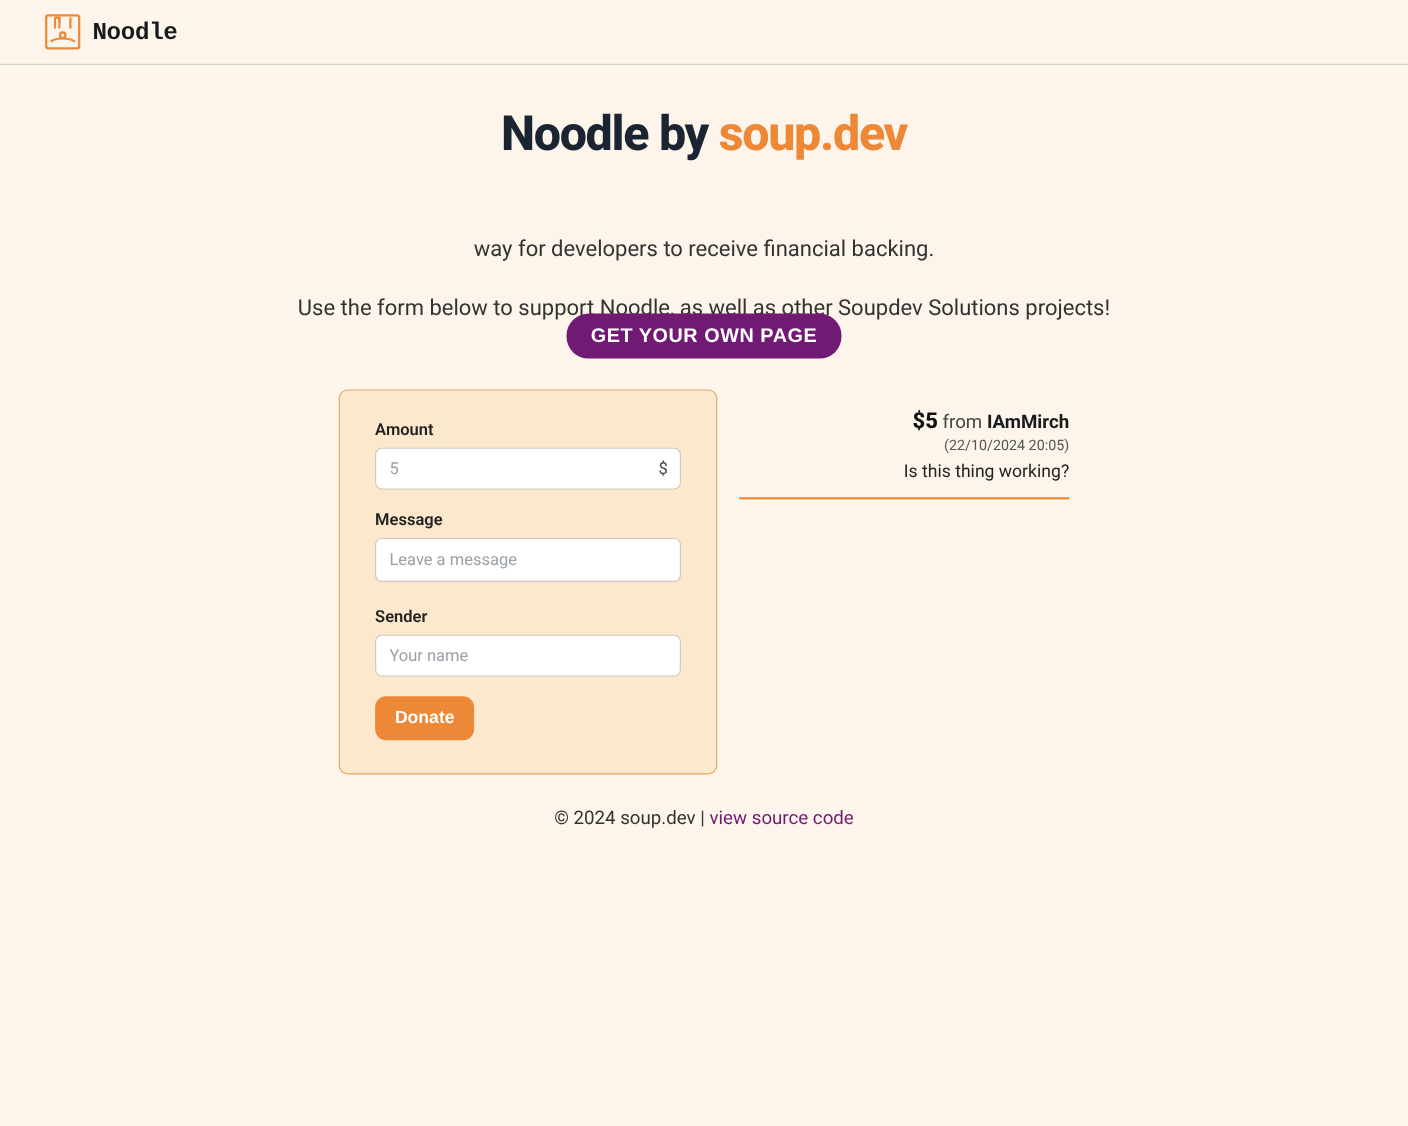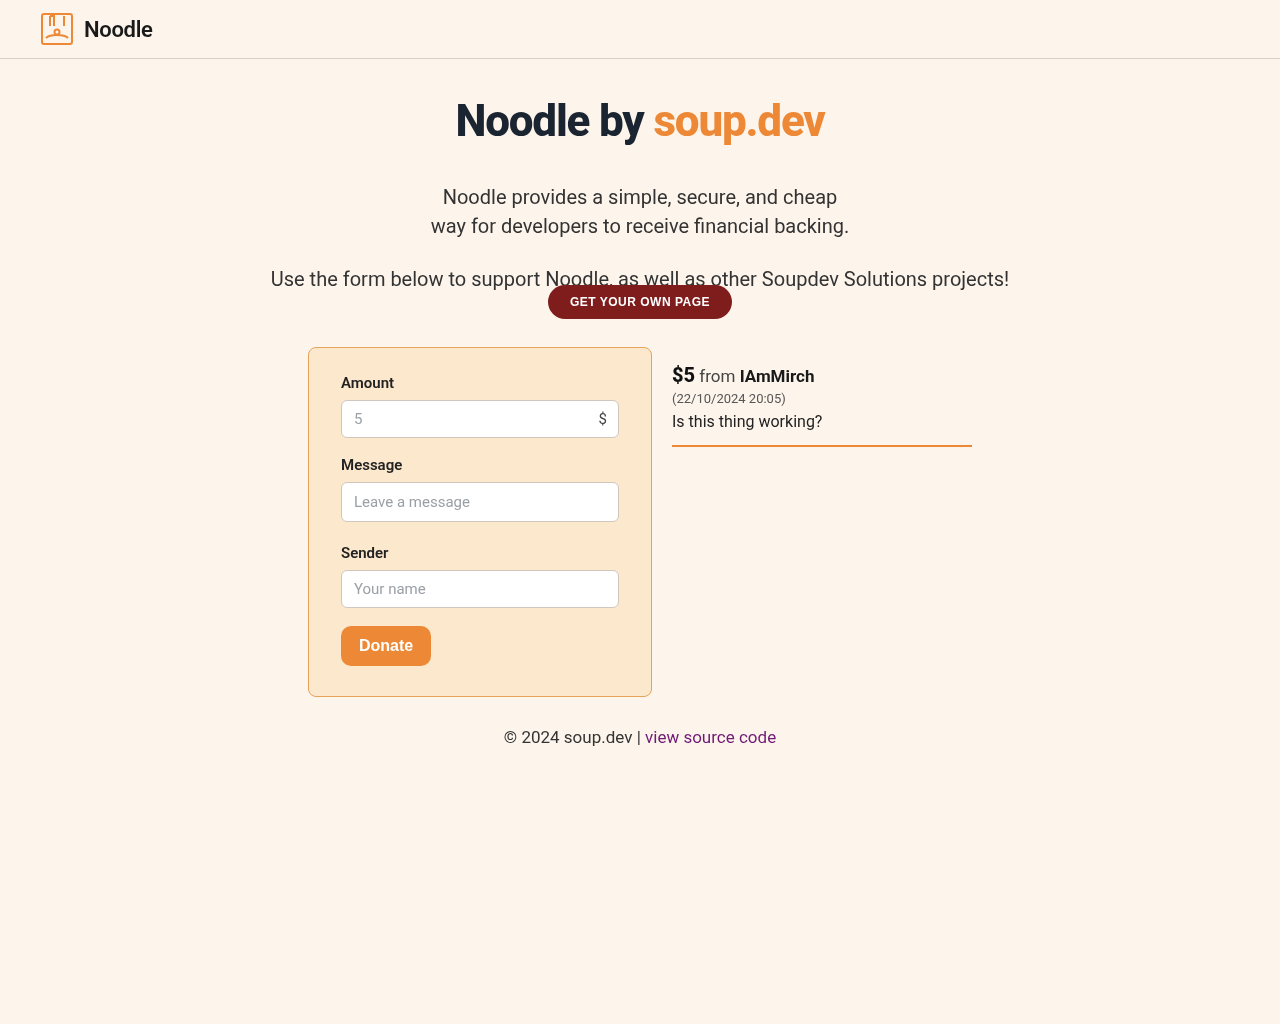--- a/index.html
+++ b/index.html
@@ -9,20 +9,21 @@
       color: #1a1a1a;
       width: 1280px;
       height: 1024px;
     }
     header {
       display: flex;
       align-items: center;
       gap: 10px;
       padding: 12px 40px;
       border-bottom: 1px solid #d8d0c5;
+      font-family: Liberation Mono, monospace;
     }
     header svg { display: block; }
     header .brand {
       font-size: 22px;
       font-weight: 600;
       color: #1a1a1a;
       letter-spacing: -0.3px;
     }
     .container {
       max-width: 980px;
@@ -44,23 +45,23 @@
       line-height: 1.45;
     }
     .cta-line {
       margin-top: 26px;
       font-size: 20px;
       color: #333;
     }
     .cta-btn-wrap { margin-top: -6px; }
     .cta-btn {
       display: inline-block;
-      background: #7f1d1d;
+      background: #701a75;
       color: #fff;
-      font-size: 12px;
+      font-size: 18px;
       font-weight: 700;
       letter-spacing: 0.5px;
       padding: 10px 22px;
       border: none;
       border-radius: 20px;
       cursor: pointer;
     }
     .columns {
       display: flex;
       justify-content: center;
@@ -109,21 +110,21 @@
     .donate-btn {
       background: #ed8936;
       color: #fff;
       font-size: 16px;
       font-weight: 700;
       border: none;
       border-radius: 10px;
       padding: 11px 18px;
       cursor: pointer;
     }
-    .feed { width: 300px; padding-top: 10px; }
+    .feed { width: 300px; padding-top: 10px; text-align: right; }
     .feed-item {
       padding: 6px 0 14px;
       border-bottom: 2px solid #ed8936;
     }
     .feed-head { font-size: 17px; }
     .feed-head .amt { font-weight: 800; font-size: 20px; color: #111; }
     .feed-head .from { color: #444; }
     .feed-head .who { font-weight: 700; }
     .feed-time { font-size: 13px; color: #555; margin-top: 4px; }
     .feed-msg { font-size: 16px; color: #222; margin-top: 6px; }
@@ -150,21 +151,21 @@
   </span>
   <span class="brand">Noodle</span>
 </header>
 
 <div class="container">
   <h1 class="title">
     <span>Noodle by </span><span class="accent">soup.dev</span>
   </h1>
 
   <p class="subtitle">
-    <span>Noodle provides a simple, secure, and cheap</span><br>
+    <br>
     <span>way for developers to receive financial backing.</span>
   </p>
 
   <p class="cta-line">Use the form below to support Noodle, as well as other Soupdev Solutions projects!</p>
 
   <div class="cta-btn-wrap">
     <button class="cta-btn">GET YOUR OWN PAGE</button>
   </div>
 
   <div class="columns">

